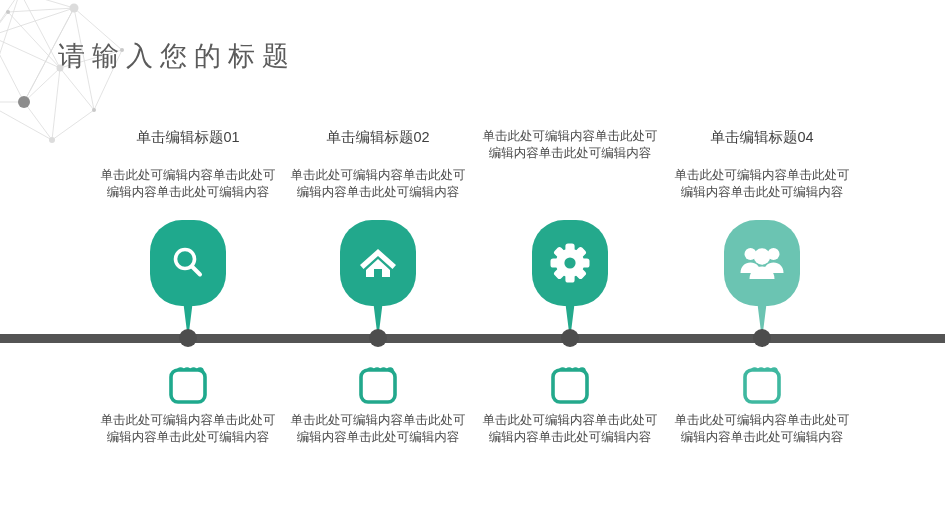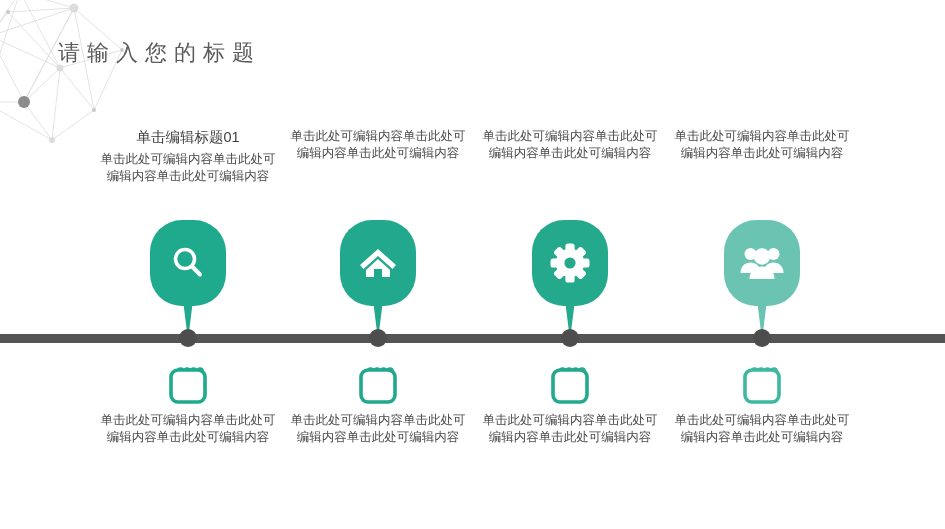--- a/index.html
+++ b/index.html
@@ -24,21 +24,21 @@
     width: 150px;
     height: 160px;
     pointer-events: none;
   }
 
   
   #slide-title {
     position: absolute;
     left: 58px;
     top: 38px;
-    font-size: 22px;
+    font-size: 27px;
     color: #5b5b5b;
     letter-spacing: 7px;
     font-weight: 400;
     white-space: nowrap;
   }
 
   
   #timeline-axis {
     position: absolute;
     left: 0;
@@ -62,21 +62,21 @@
   .top-block {
     position: absolute;
     top: 128px;
     left: 0;
     width: 190px;
     text-align: center;
   }
   .item-title {
     font-size: 14.5px;
     color: #3f3f3f;
-    margin-bottom: 4px;
+    margin-bottom: 20px;
     line-height: 19px;
     white-space: nowrap;
   }
   .item-desc {
     font-size: 12.5px;
     color: #4a4a4a;
     line-height: 17px;
     padding: 0 6px;
   }
 
@@ -212,20 +212,21 @@
   </div>
 
   <div class="bottom-block">
     <div class="bottom-desc">单击此处可编辑内容单击此处可编辑内容单击此处可编辑内容</div>
   </div>
 </div>
 
 <div class="column col-1">
 
   <div class="top-block">
+    <div class="item-title">单击编辑标题02</div>
     <div class="item-desc">单击此处可编辑内容单击此处可编辑内容单击此处可编辑内容</div>
   </div>
 
   <div class="pin-wrap">
     <div class="pin-tail" style="border-top-color:#22a88c;"></div>
     <div class="pin-body" style="background:#22a88c;">
       <span class="pin-icon">
         <svg width="42" height="40" viewBox="0 0 42 40">
           <path d="M21 6 L39 22 L35.5 26 L21 13 L6.5 26 L3 22 Z" fill="#ffffff"></path>
           <path d="M21 16 L33 27 L33 34 L25 34 L25 26 L17 26 L17 34 L9 34 L9 27 Z" fill="#ffffff"></path>
@@ -292,20 +293,21 @@
   </div>
 
   <div class="bottom-block">
     <div class="bottom-desc">单击此处可编辑内容单击此处可编辑内容单击此处可编辑内容</div>
   </div>
 </div>
 
 <div class="column col-3">
 
   <div class="top-block">
+    <div class="item-title">单击编辑标题04</div>
     <div class="item-desc">单击此处可编辑内容单击此处可编辑内容单击此处可编辑内容</div>
   </div>
 
   <div class="pin-wrap">
     <div class="pin-tail" style="border-top-color:#6bc4b2;"></div>
     <div class="pin-body" style="background:#6bc4b2;">
       <span class="pin-icon">
         <svg width="44" height="40" viewBox="0 0 44 40">
           <g fill="#ffffff">
             <circle cx="10.5" cy="11" r="6"></circle>

